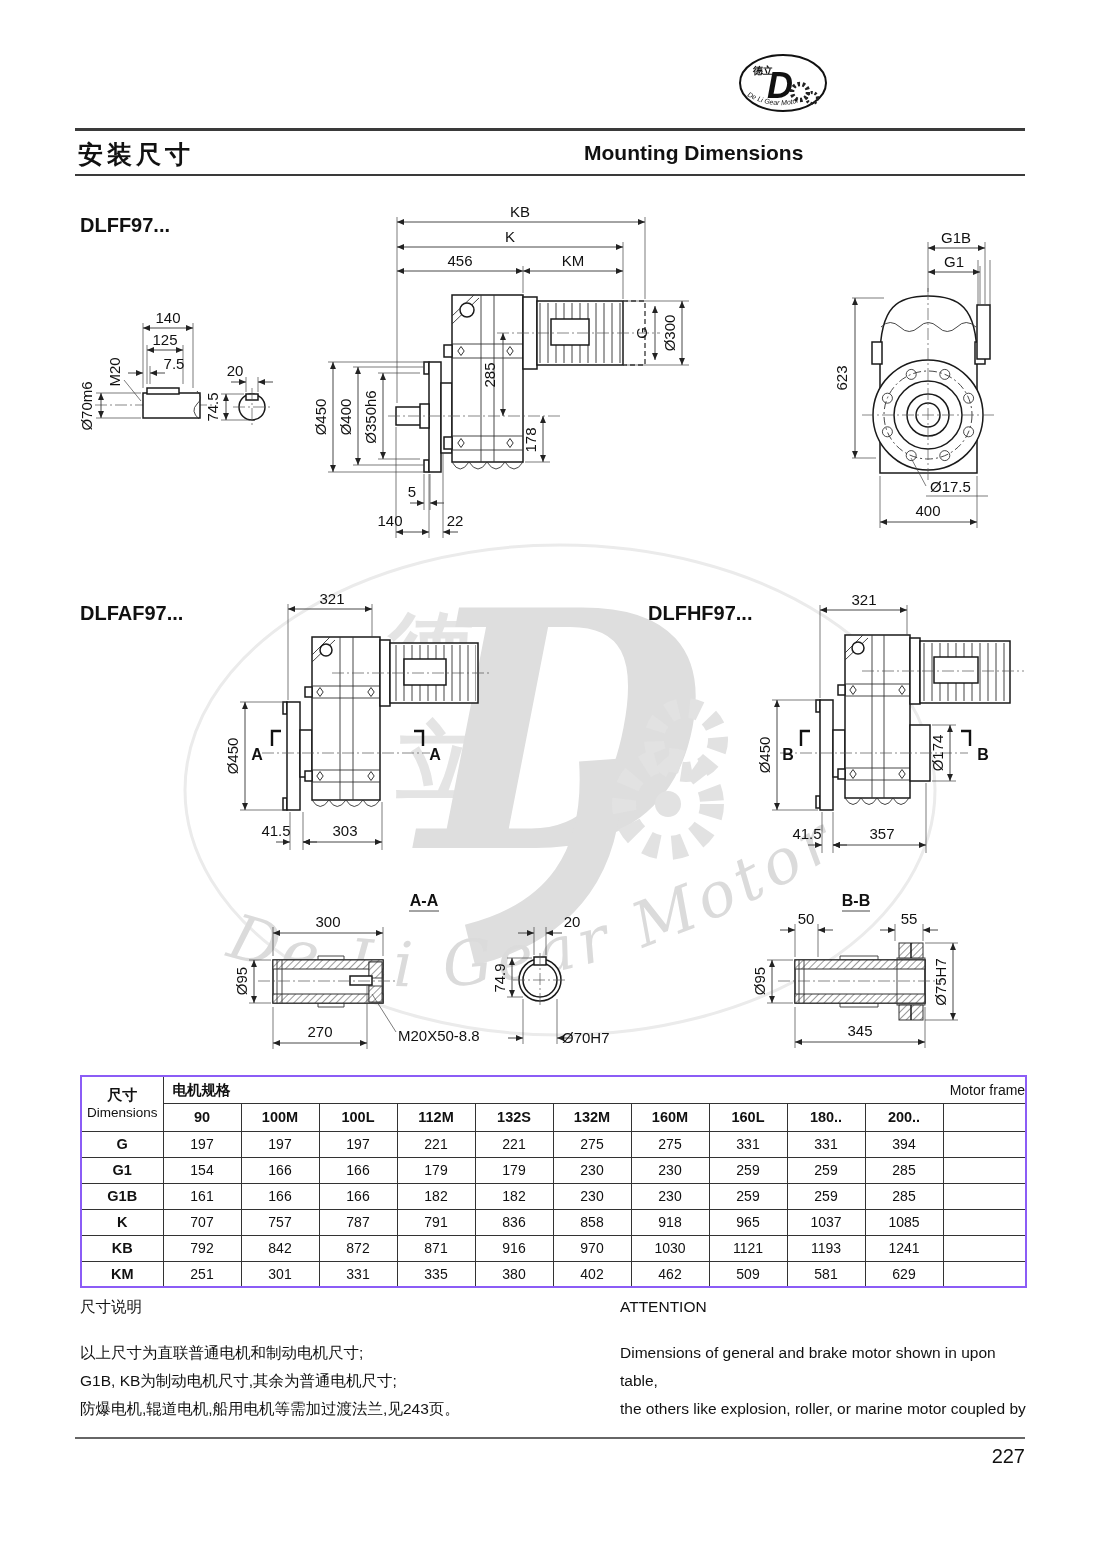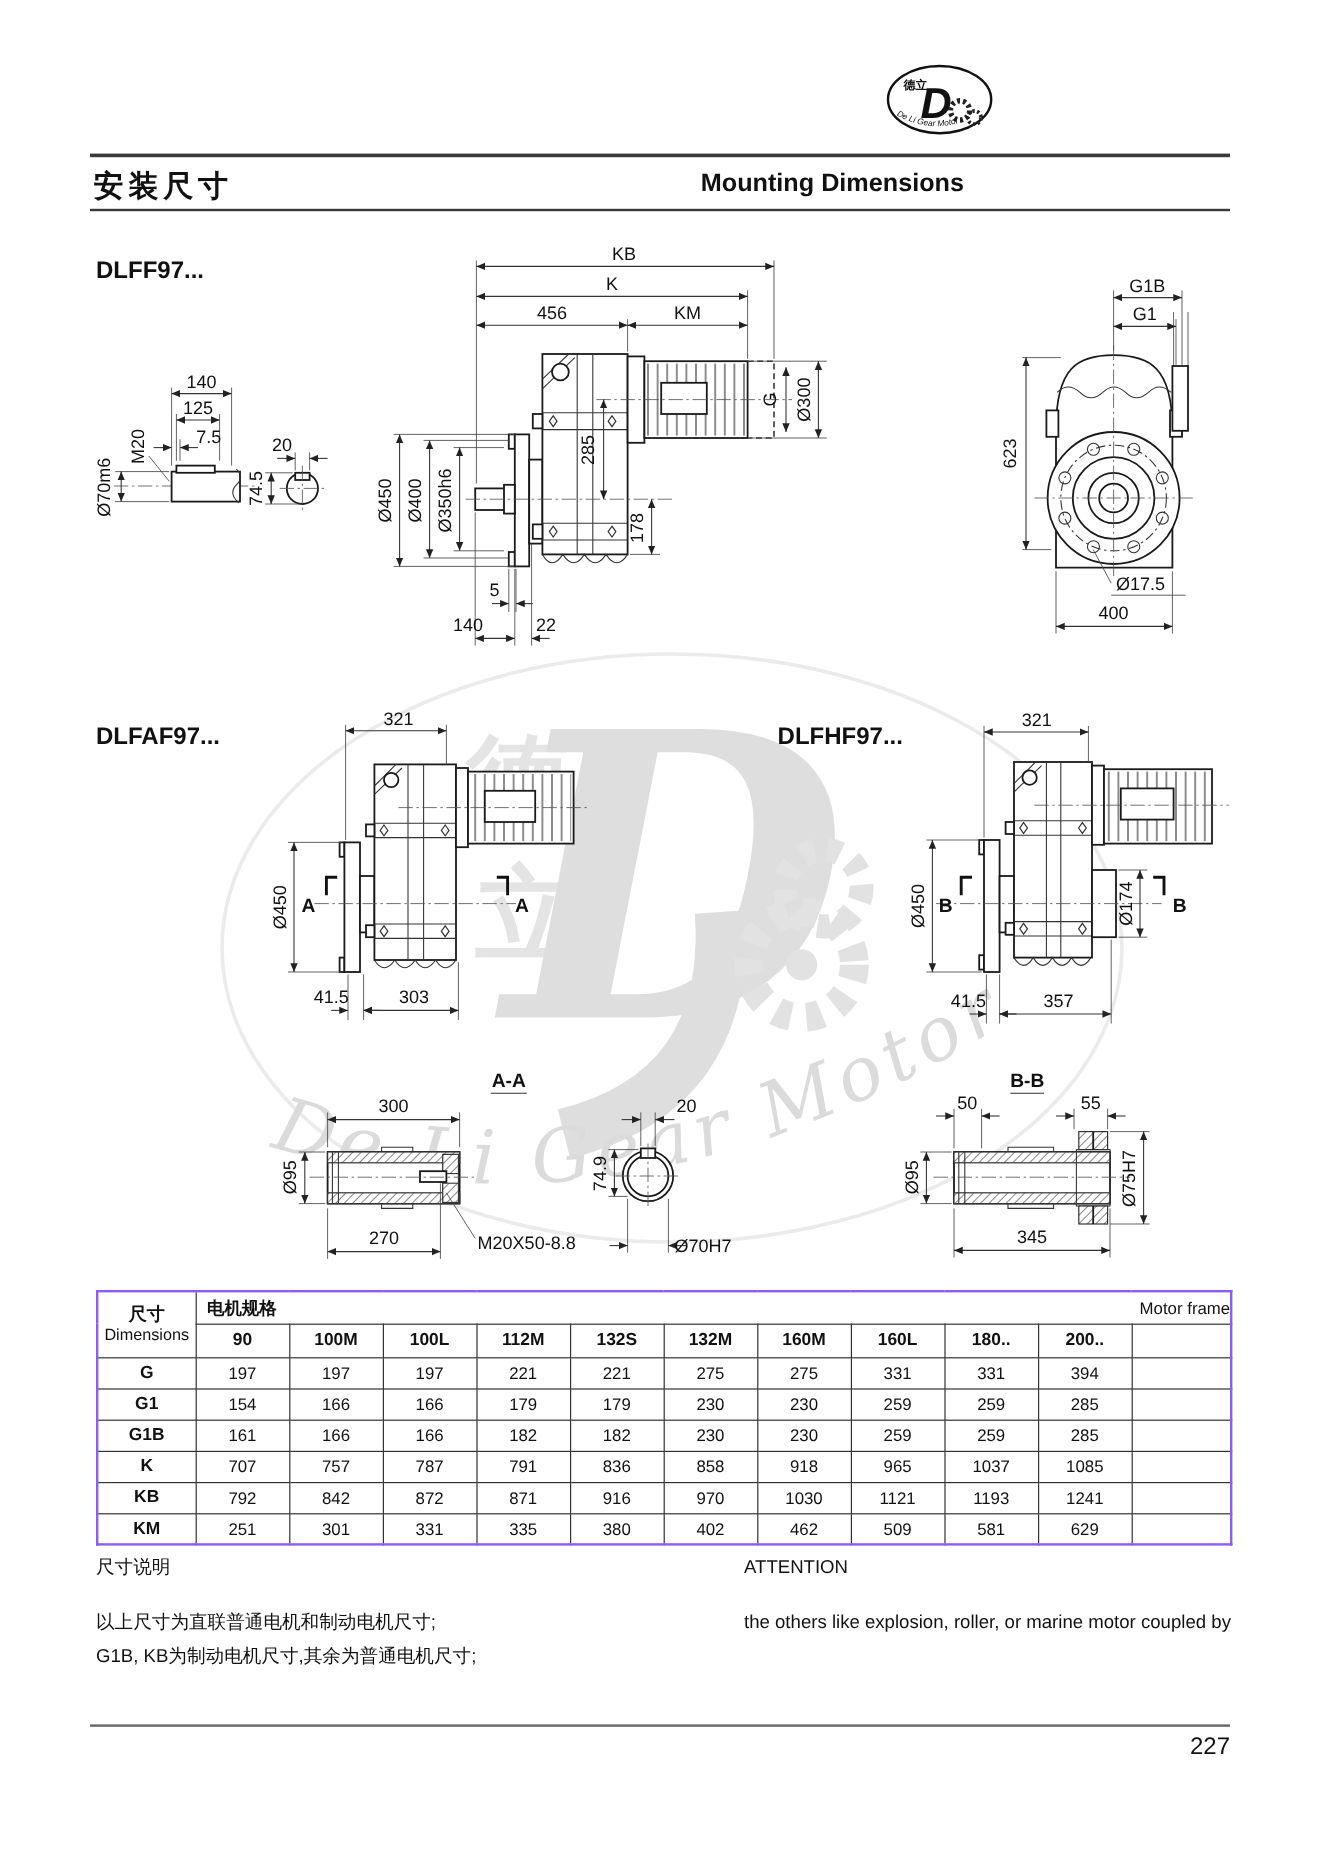--- a/index.html
+++ b/index.html
@@ -569,20 +569,22 @@
         <td>629</td>
         <td></td>
   </tr>
 </tbody>
   </table>
 
 <div class="notes" id="notes-cn">
   <div class="nt">尺寸说明</div>
   <div>以上尺寸为直联普通电机和制动电机尺寸;</div>
   <div>G1B, KB为制动电机尺寸,其余为普通电机尺寸;</div>
+  <div>防爆电机,辊道电机,船用电机等需加过渡法兰,见243页。</div>
 </div>
 <div class="notes" id="notes-en">
   <div class="nt">ATTENTION</div>
+  <div>Dimensions of general and brake motor shown in upon table,</div>
   <div>the others like explosion, roller, or marine motor coupled by</div>
 </div>
 
 <div class="rule" style="top:1437px;height:2px;background:#666"></div>
 <div class="abs" id="pagenum">227</div>
 
 </body></html>

